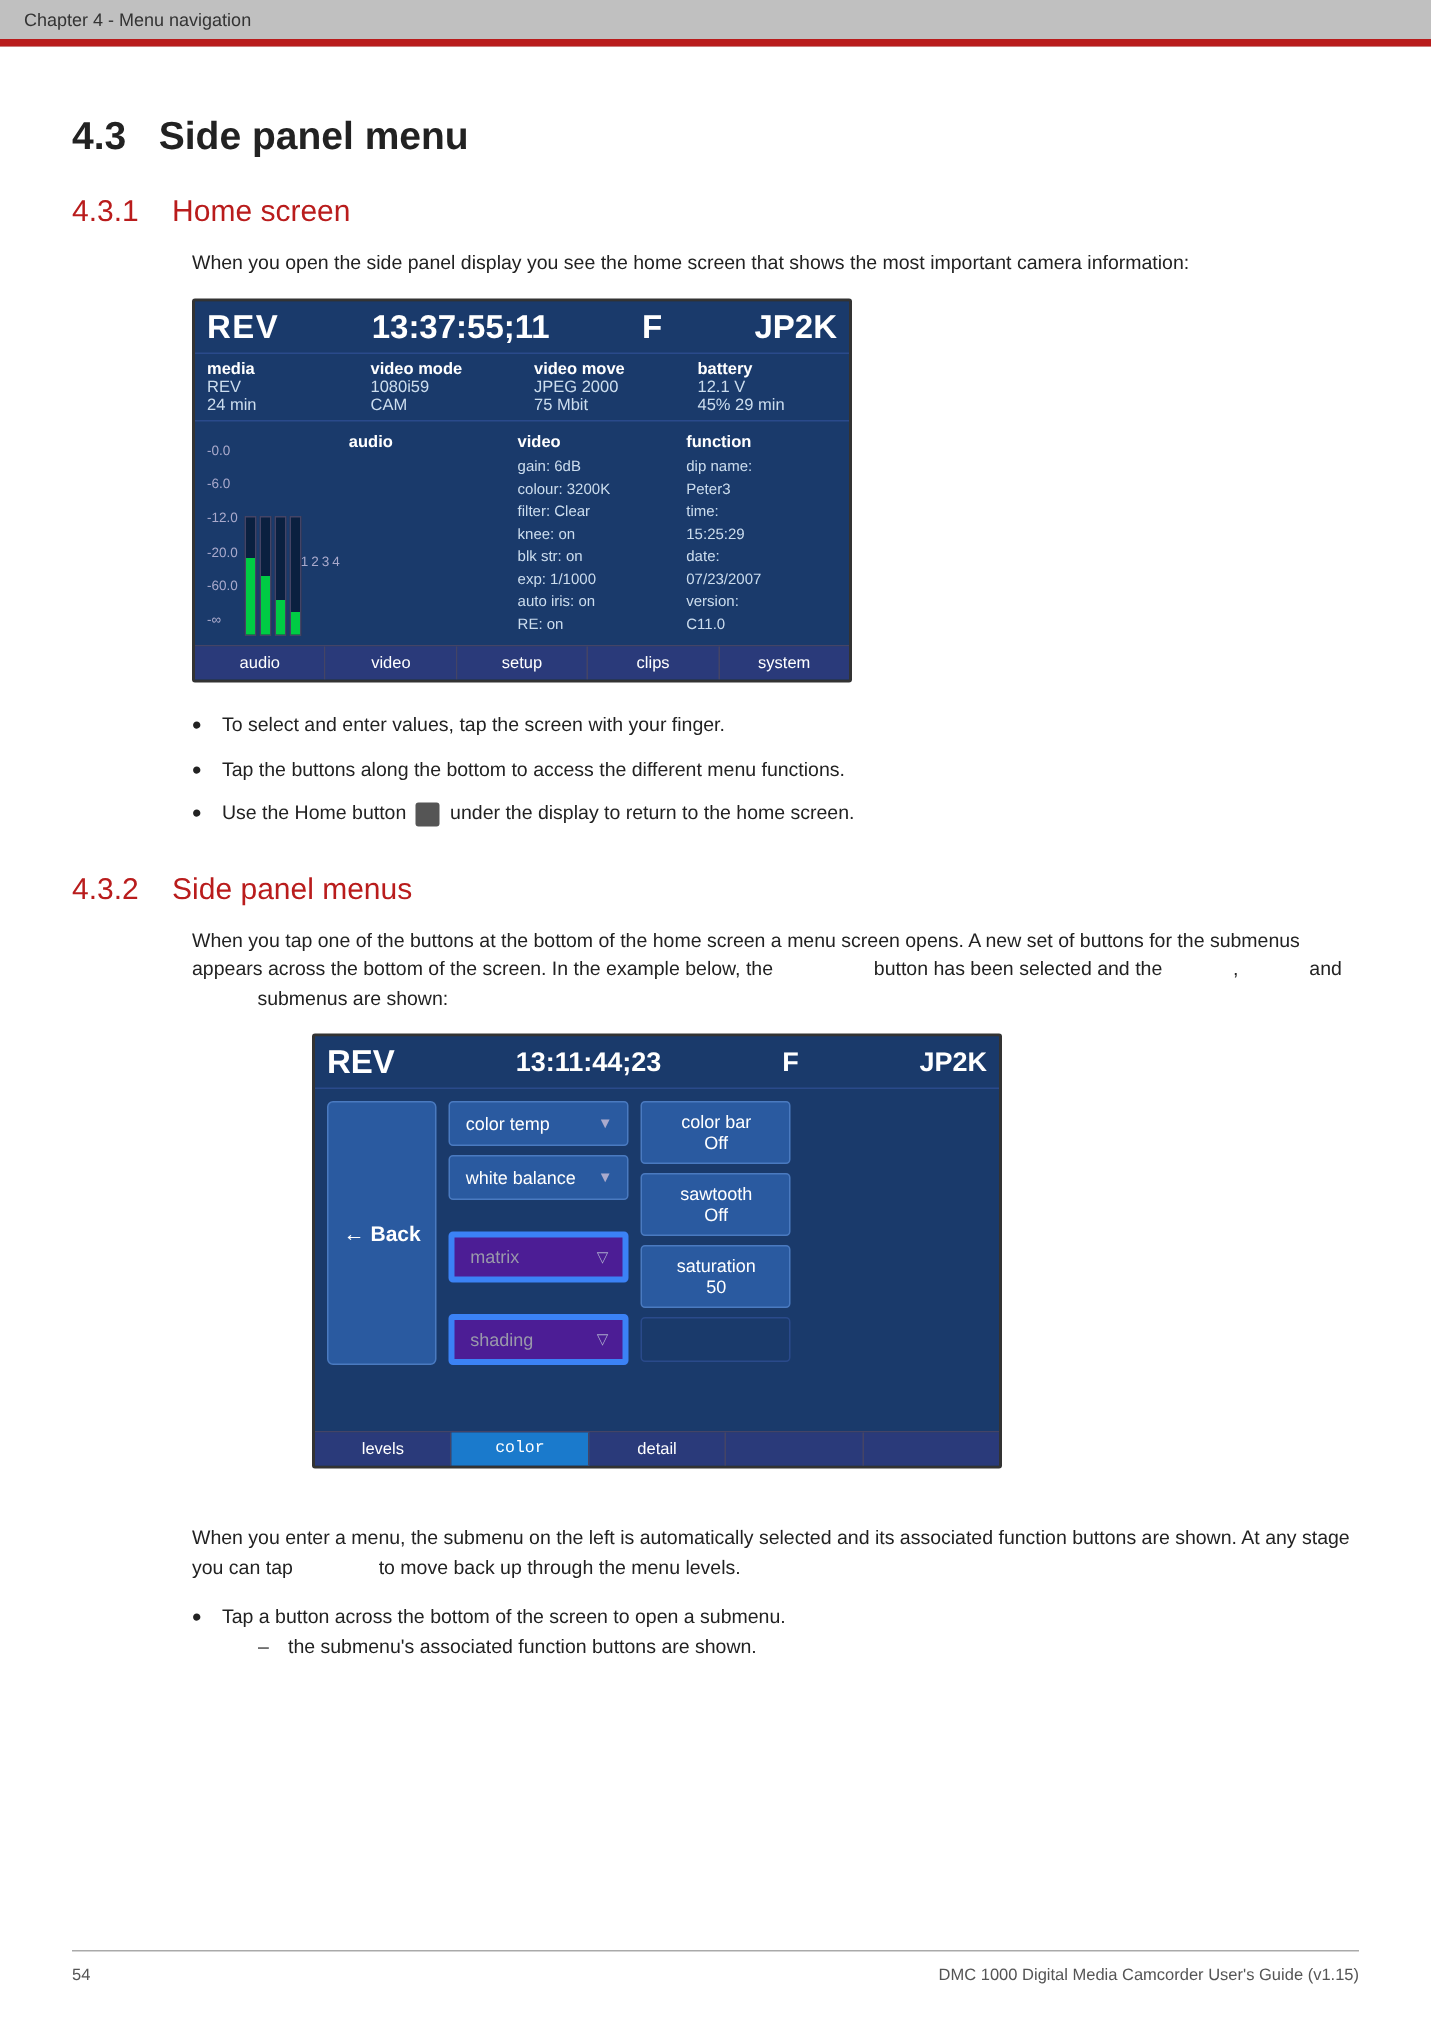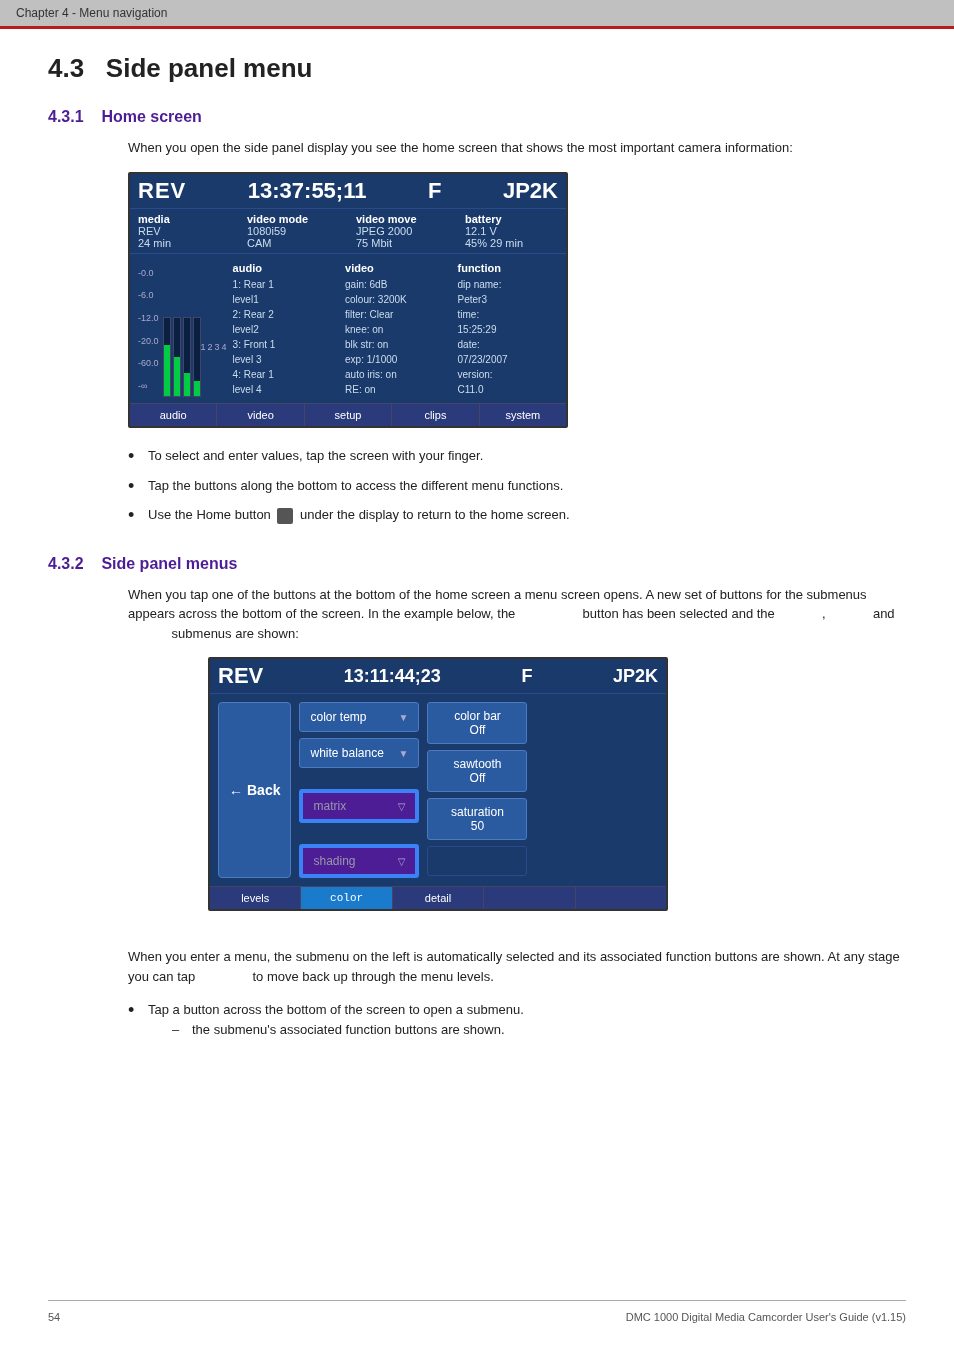--- a/index.html
+++ b/index.html
@@ -10,38 +10,39 @@
       color: #222;
       width: 954px;
       min-height: 1351px;
     }
 
     .chapter-header {
       background: #c0c0c0;
       padding: 6px 16px;
       font-size: 12px;
       color: #333;
-      border-bottom: 3px solid #b91c1c;
+      border-bottom: 5px solid #b91c1c;
     }
 
     .page-content {
       padding: 24px 48px 40px 48px;
     }
 
     h2.section-title {
       font-size: 26px;
       font-weight: bold;
       color: #222;
       margin-bottom: 24px;
+      margin-top: 20px;
     }
 
     h3.subsection-title {
-      font-size: 16px;
-      font-weight: bold;
-      color: #4c1d95;
+      font-size: 20px;
+      font-weight: normal;
+      color: #b91c1c;
       margin-bottom: 12px;
       margin-top: 8px;
     }
 
     .intro-text {
       margin-left: 80px;
       margin-bottom: 14px;
       line-height: 1.5;
       color: #222;
       font-size: 13px;
@@ -316,20 +317,21 @@
       border: 1px solid #4a7ac0;
       min-height: 30px;
       display: flex;
       align-items: center;
       justify-content: center;
     }
 
     .cam2-footer {
       display: flex;
       border-top: 1px solid #446;
+      margin-top: 36px;
     }
 
     .cam2-footer-btn {
       flex: 1;
       background: #2a3a7a;
       color: #fff;
       text-align: center;
       padding: 5px 0;
       font-size: 11px;
       border-right: 1px solid #446;
@@ -443,23 +445,20 @@
           <span>1</span>
             <span>2</span>
             <span>3</span>
             <span>4</span>
         </div>
       </div>
 
       <div class="cam-body-cols">
         <div class="cam-col">
           <div class="col-header">audio</div>
-          <div style="line-height:1.5;">
-            1: Rear 1<br>level1<br>2: Rear 2<br>level2<br>3: Front 1<br>level 3<br>4: Rear 1<br>level 4
-          </div>
         </div>
         <div class="cam-col">
           <div class="col-header">video</div>
           <div style="line-height:1.5;">
             gain: 6dB<br>colour: 3200K<br>filter: Clear<br>knee: on<br>blk str: on<br>exp: 1/1000<br>auto iris: on<br>RE: on
           </div>
         </div>
         <div class="cam-col">
           <div class="col-header">function</div>
           <div style="line-height:1.5;">

